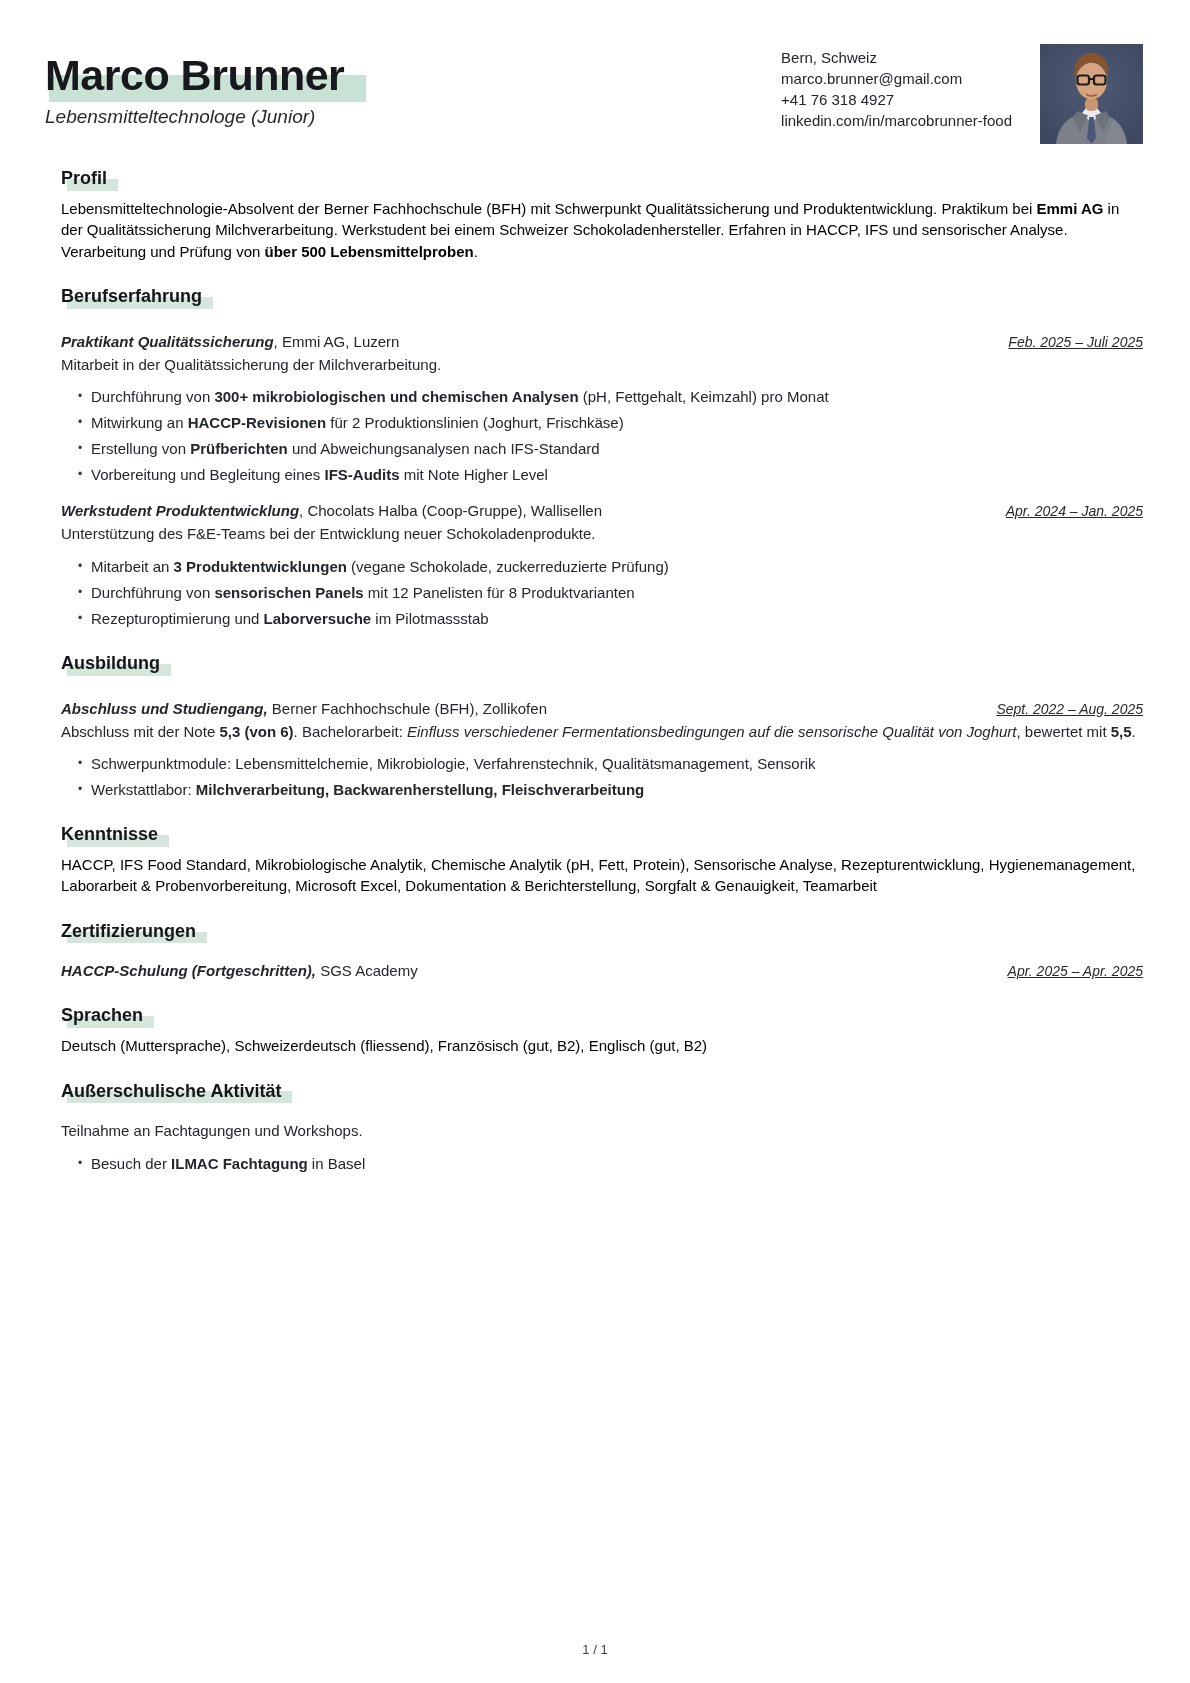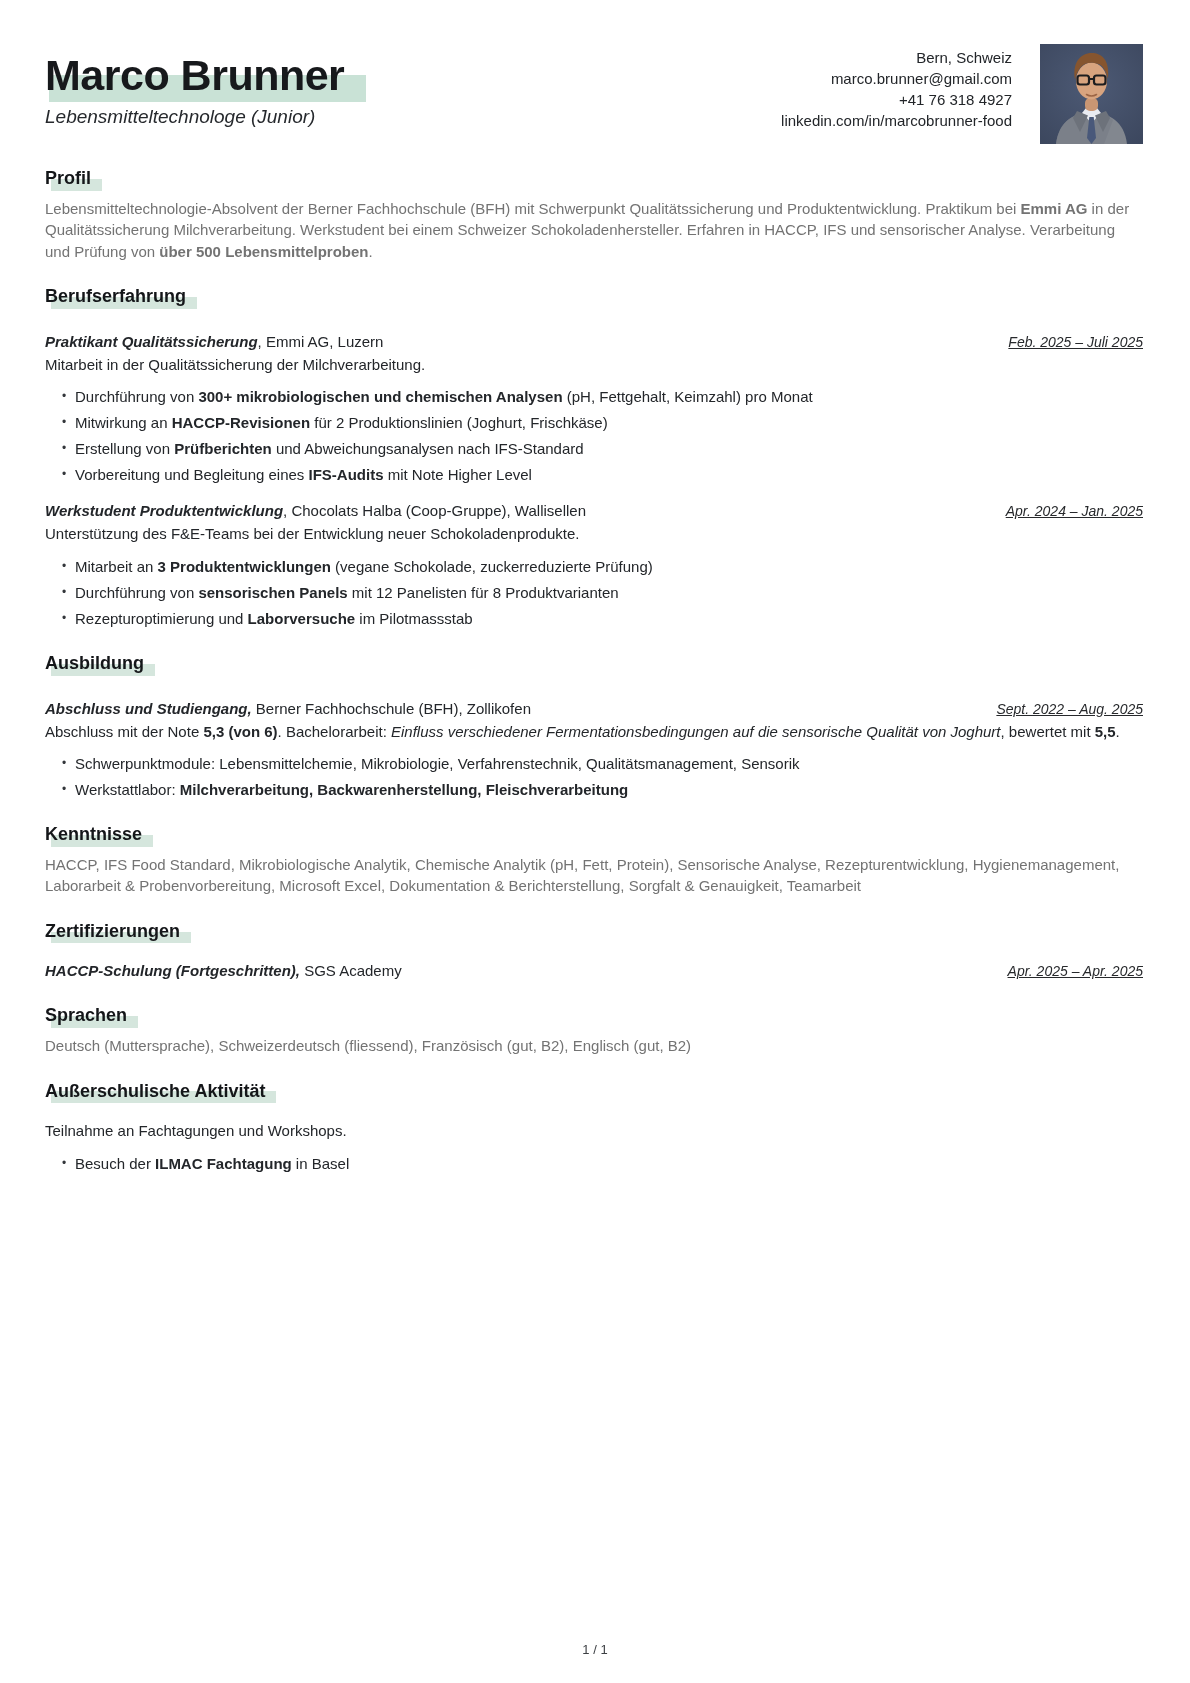--- a/index.html
+++ b/index.html
@@ -23,36 +23,36 @@
     line-height:1.0;z-index:0;
   }
   .name::before{
     content:"";position:absolute;z-index:-1;
     left:4px;right:-22px;top:48%;bottom:-5px;
     background:#c9e2d6;
   }
   .job-title{font-size:19px;font-style:italic;color:#26292d;margin-top:9px;}
   .header-right{display:flex;align-items:flex-start;gap:28px;}
   .contact{
-    text-align:right;font-size:15px;line-height:21px;color:#222529;margin-top:3px;
+    text-align:left;font-size:15px;line-height:21px;color:#222529;margin-top:3px;
   }
   .photo{width:103px;height:100px;display:block;flex:0 0 auto;}
   
-  .section{margin-top:24px;}
+  .section{margin-top:24px;margin-left:16px;}
   .section-heading{
     position:relative;display:inline-block;
     font-size:18px;font-weight:700;color:#141619;
     line-height:1.15;z-index:0;margin:0 0 9px 0;
   }
   .section-heading::before{
     content:"";position:absolute;z-index:-1;
     left:6px;right:-11px;top:52%;bottom:-2px;
     background:#d5e6dd;
   }
-  .body-text{font-size:15px;line-height:21.5px;margin:0;color:#737373;}
+  .body-text{font-size:15px;line-height:21.5px;margin:0;color:#000000;}
   .b{font-weight:700;}
   .i{font-style:italic;}
   
   .entry{margin-top:15px;}
   .entry-head{display:flex;justify-content:space-between;align-items:baseline;}
   .entry-titleline{font-size:15px;line-height:21px;}
   .entry-title{font-weight:700;font-style:italic;}
   .entry-date{
     font-size:14px;font-style:italic;color:#27292c;
     white-space:nowrap;margin-left:24px;text-decoration:underline;

